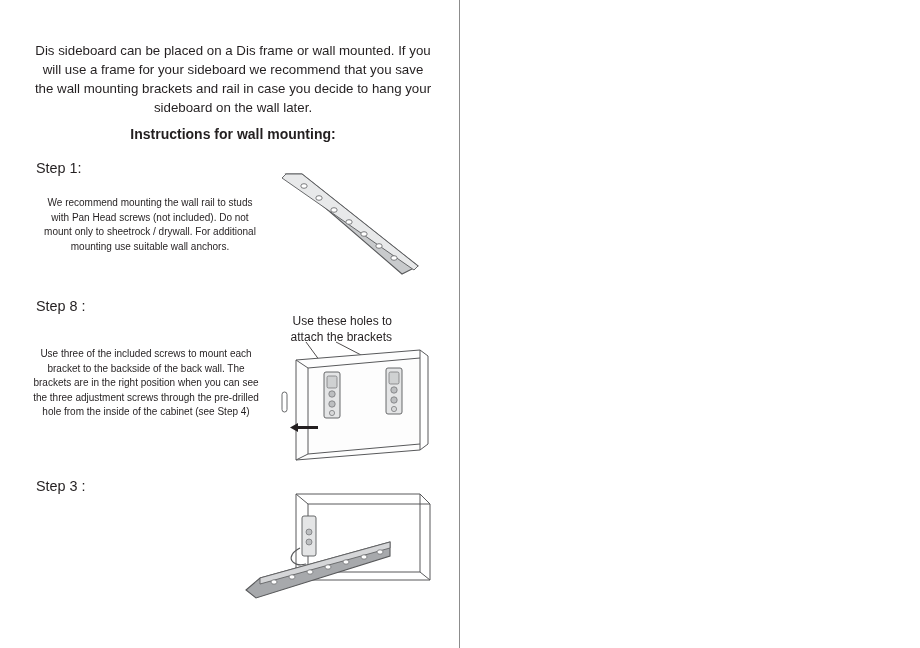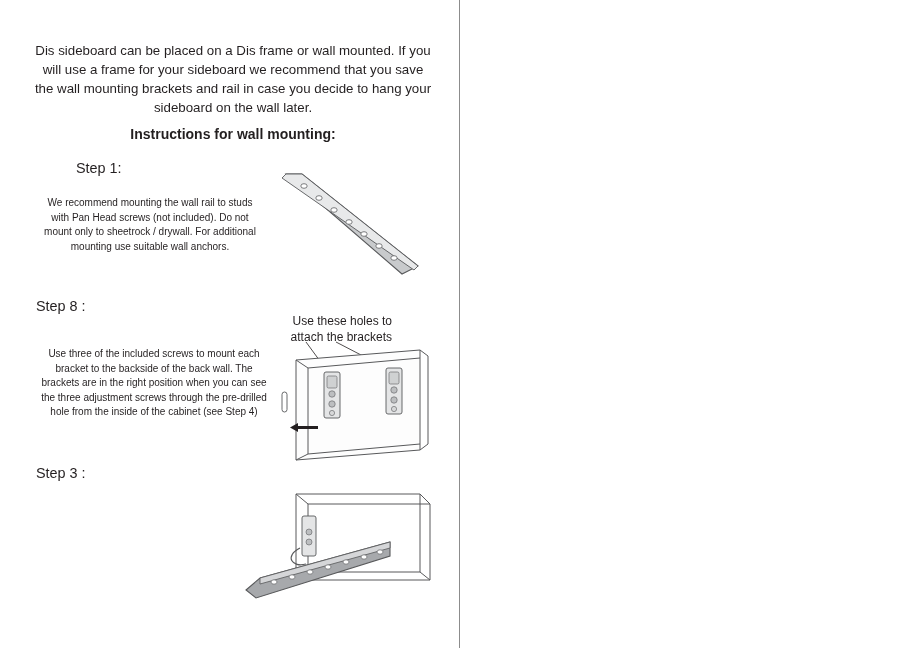--- a/index.html
+++ b/index.html
@@ -62,26 +62,26 @@
     line-height: 1.45;
     text-align: center;
   }
   .caption {
     position: absolute;
     font-size: 12px;
     line-height: 1.35;
     text-align: right;
   }
   
-  #step1-label { left: 36px; top: 160px; margin-left: 40px; }
+  #step1-label { left: 36px; top: 160px; }
   #step1-text  { left: 42px; top: 196px; width: 216px; }
   #step2-label { left: 36px; top: 298px; }
-  #step2-text  { left: 38px; top: 347px; width: 232px; }
+  #step2-text  { left: 30px; top: 347px; width: 232px; }
   #step2-callout { left: 276px; top: 313px; width: 116px; }
-  #step3-label { left: 36px; top: 465px; }
+  #step3-label { left: 36px; top: 478px; }
   #step3-text  { left: 40px; top: 524px; width: 208px; }
 
   svg { display: block; }
   .art { position: absolute; }
 </style>
 </head>
 <body>
 
 <div class="page">
 

